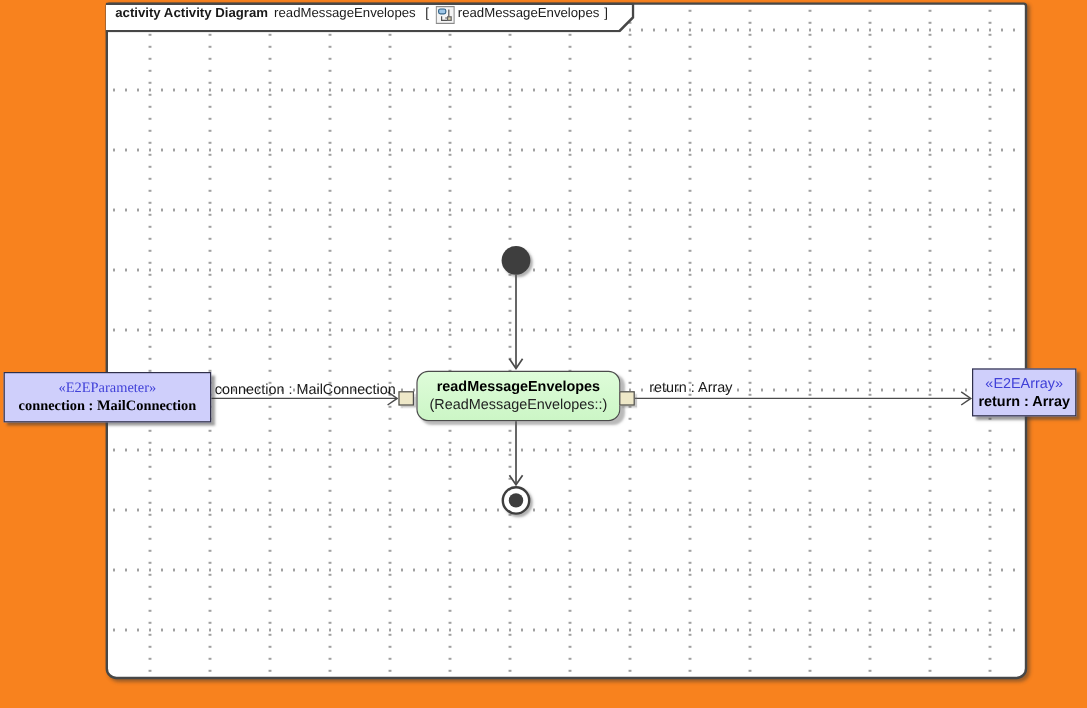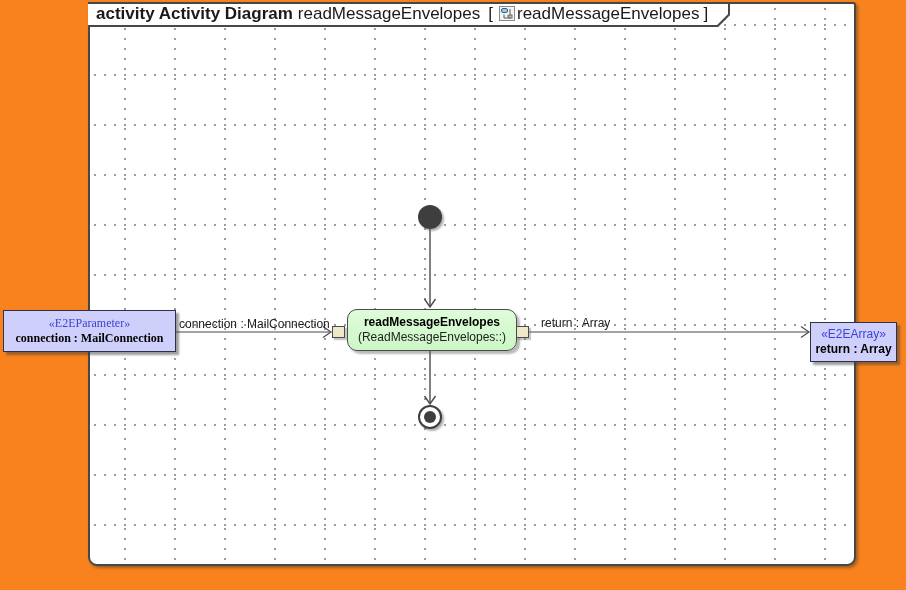--- a/index.html
+++ b/index.html
@@ -30,24 +30,24 @@
   .frame-tab {
     position:absolute; left:88px; top:2px; z-index:20;
     display:inline-block;
     background:#474747;
     clip-path:polygon(0 0, 100% 0, 100% calc(100% - 12px), calc(100% - 12px) 100%, 0 100%);
     padding:2px 2px 2px 0;
   }
   .frame-tab-inner {
     background:#ffffff;
     clip-path:polygon(0 0, 100% 0, 100% calc(100% - 11px), calc(100% - 11px) 100%, 0 100%);
-    display:flex; align-items:center; white-space:nowrap;
+    display:flex; align-items:flex-start; white-space:nowrap;
     height:21px;
     padding:1px 20px 3px 8px;
-    font-size:17px;
+    font-size:11px;
   }
   .tab-keyword { font-weight:bold; margin-right:5px; }
   .tab-name { margin-right:4px; }
   .tab-bracket { margin:0 4px; }
   .tab-icon { width:16px; height:15px; margin:0 2px; display:inline-block; }
 
   
   .node-box {
     position:absolute; z-index:10;
     display:flex; flex-direction:column; align-items:center; justify-content:center;
@@ -154,21 +154,21 @@
 
 <div class="final-node">
   <div class="final-node-dot"></div>
 </div>
 
 <div class="node-box param-box" style="left:3px; top:310px; width:173px; height:42px;font-family:Liberation Serif, serif;">
   <div class="stereotype">«E2EParameter»</div>
   <div class="param-name">connection : MailConnection</div>
 </div>
 
-<div class="node-box param-box" style="left:810px; top:322px; width:87px; height:40px;">
+<div class="node-box param-box" style="left:810px; top:307px; width:87px; height:40px;">
   <div class="stereotype">«E2EArray»</div>
   <div class="param-name">return : Array</div>
 </div>
 
 <div class="node-box action-node" style="left:347px; top:309px; width:170px; height:42px;">
   <div class="action-name">readMessageEnvelopes</div>
   <div class="action-behavior">(ReadMessageEnvelopes::)</div>
 </div>
 
 <div class="pin" style="left:332px; top:326px;"></div>

